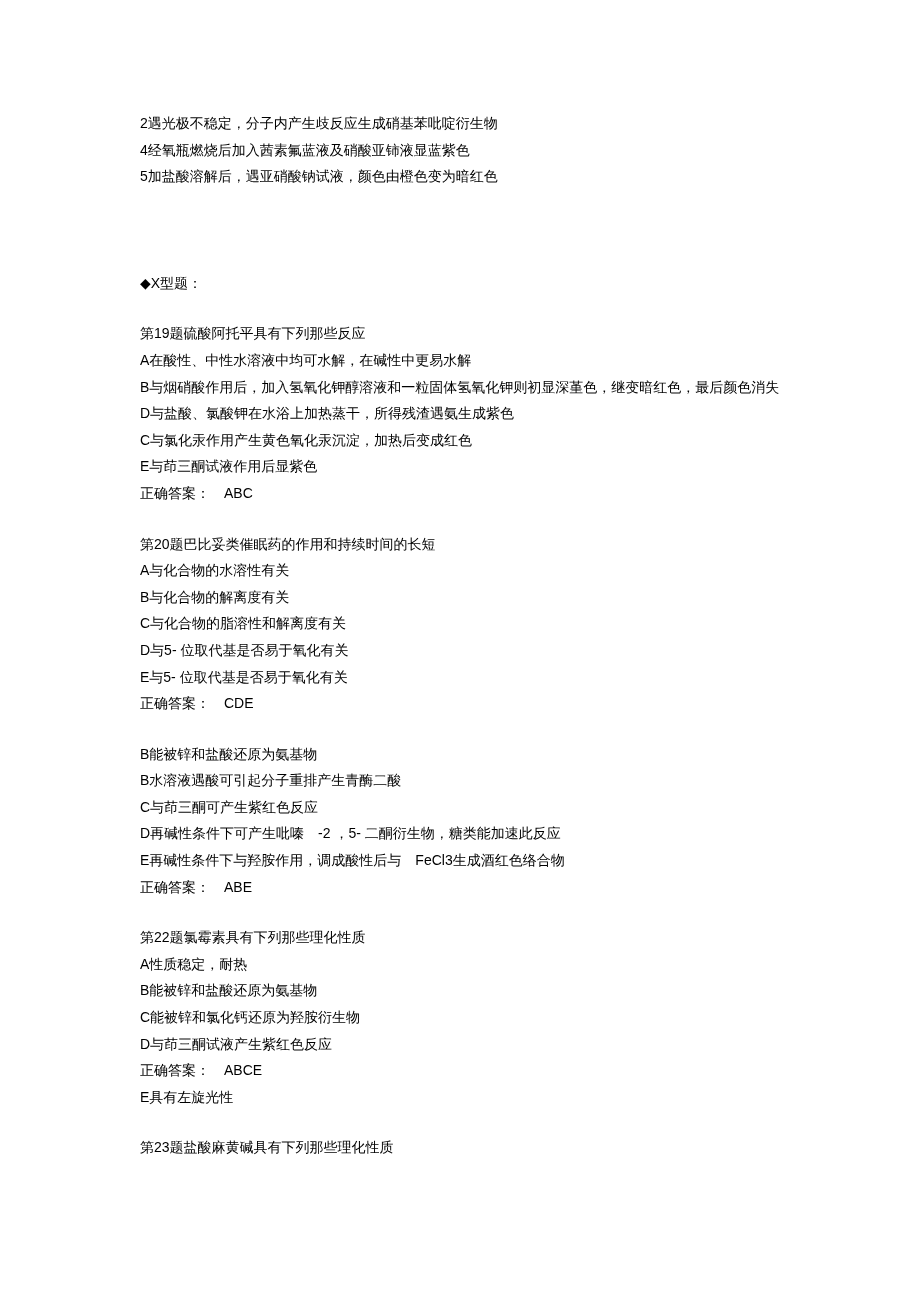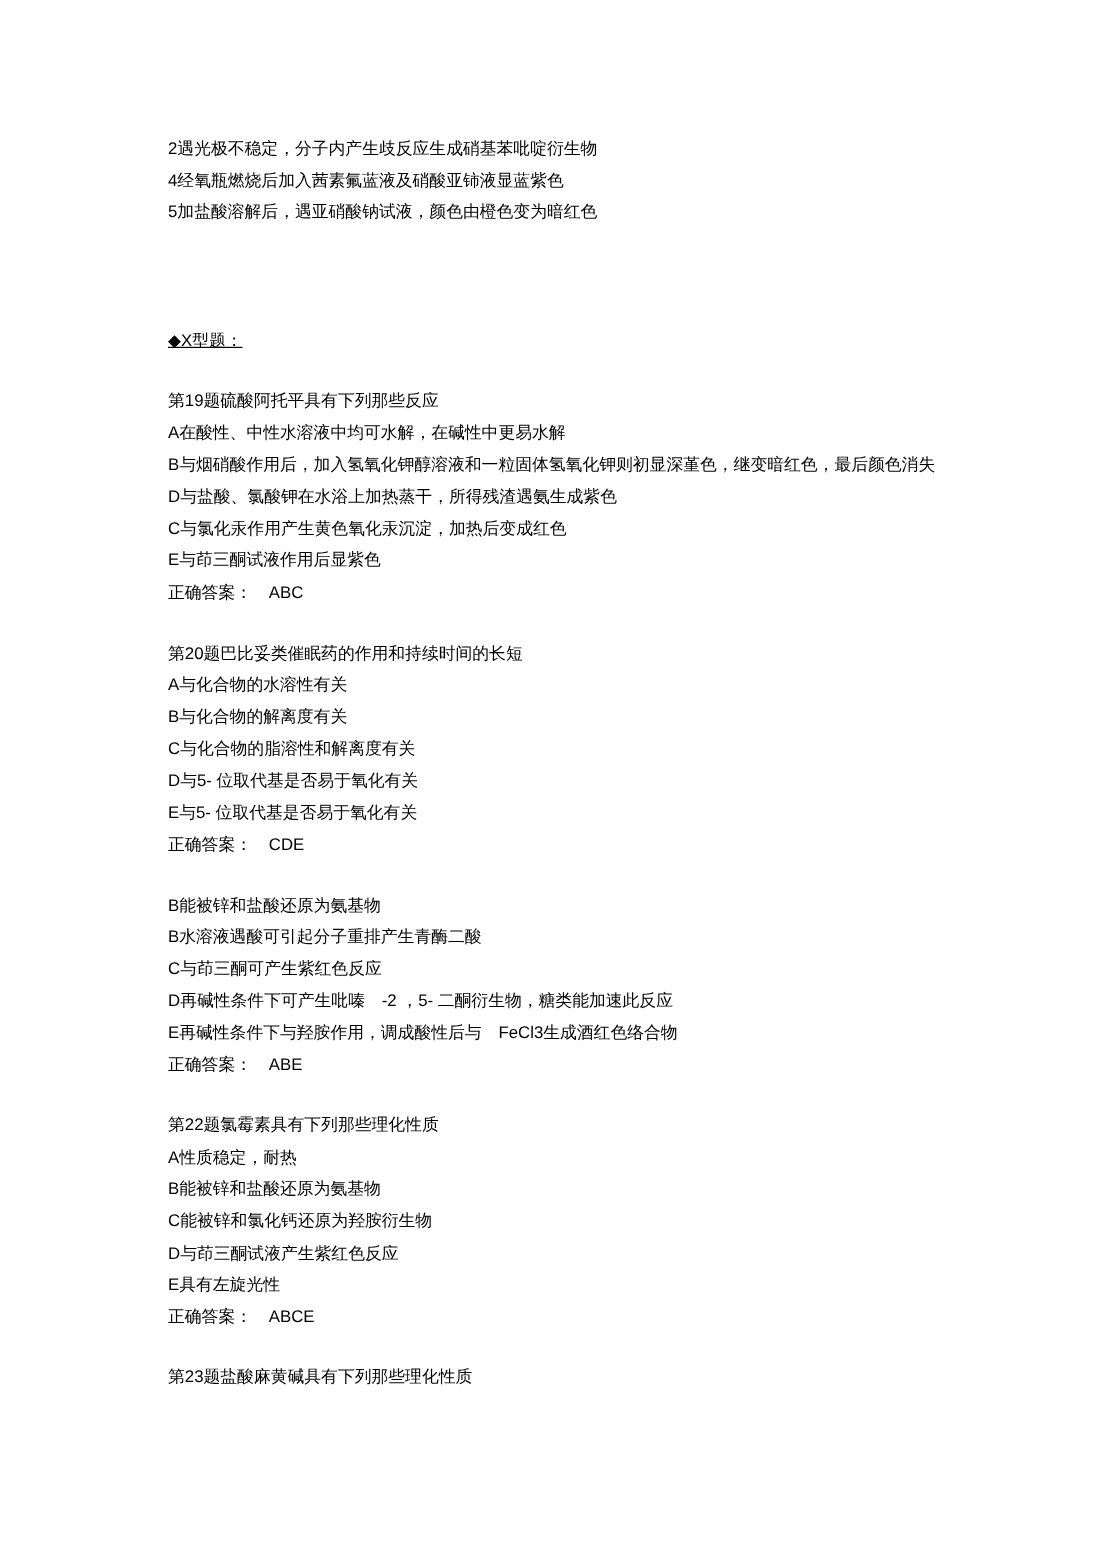--- a/index.html
+++ b/index.html
@@ -19,21 +19,20 @@
     display: block;
   }
   .spacer-large {
     height: 80px;
   }
   .spacer-medium {
     height: 24px;
   }
   .section-header {
     display: block;
-    text-decoration: underline;
   }
 </style>
 </head>
 <body>
 
 <div class="page">
 
   <span class="line">2遇光极不稳定，分子内产生歧反应生成硝基苯吡啶衍生物</span>
   <span class="line">4经氧瓶燃烧后加入茜素氟蓝液及硝酸亚铈液显蓝紫色</span>
   <span class="line">5加盐酸溶解后，遇亚硝酸钠试液，颜色由橙色变为暗红色</span>
@@ -77,22 +76,22 @@
     <span>正确答案：</span> <span>ABE</span>
   </span>
 
   <div class="spacer-medium"></div>
 
   <span class="line">第22题氯霉素具有下列那些理化性质</span>
   <span class="line">A性质稳定，耐热</span>
   <span class="line">B能被锌和盐酸还原为氨基物</span>
   <span class="line">C能被锌和氯化钙还原为羟胺衍生物</span>
   <span class="line">D与茚三酮试液产生紫红色反应</span>
-  <span class="line">E具有左旋光性</span>
   <span class="line">
     <span>正确答案：</span> <span>ABCE</span>
   </span>
+  <span class="line">E具有左旋光性</span>
 
   <div class="spacer-medium"></div>
 
   <span class="line">第23题盐酸麻黄碱具有下列那些理化性质</span>
 
 </div>
 
 </body></html>

